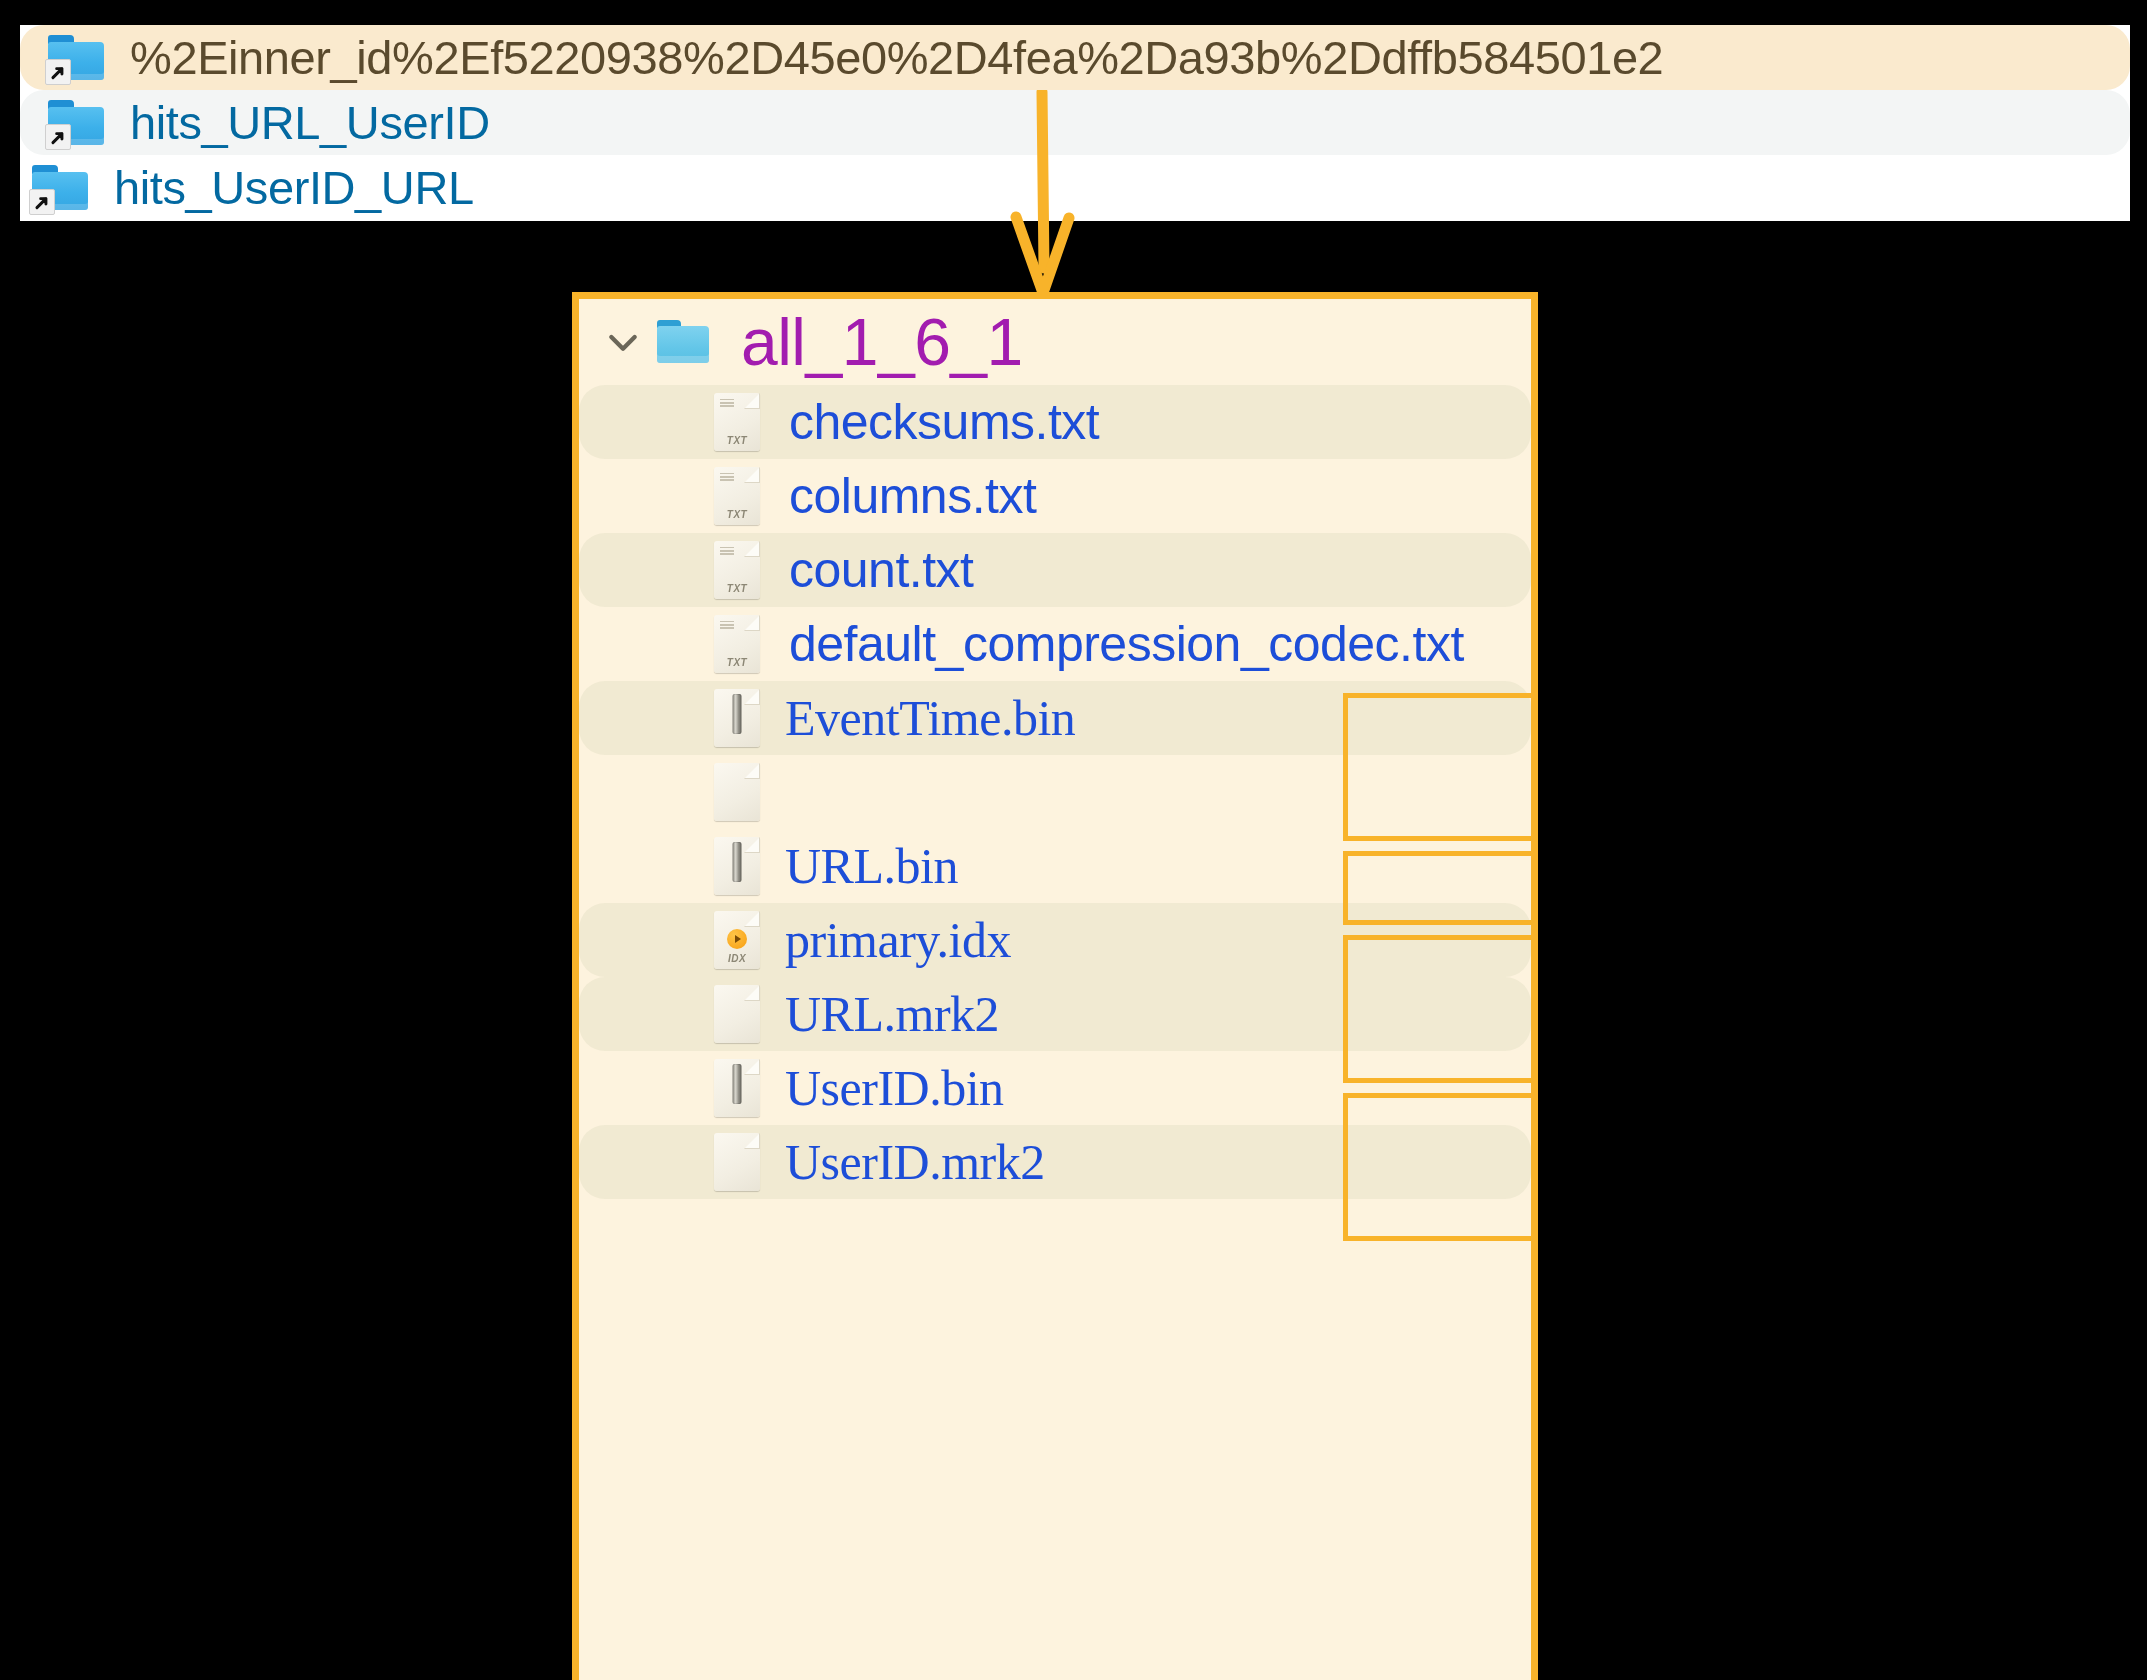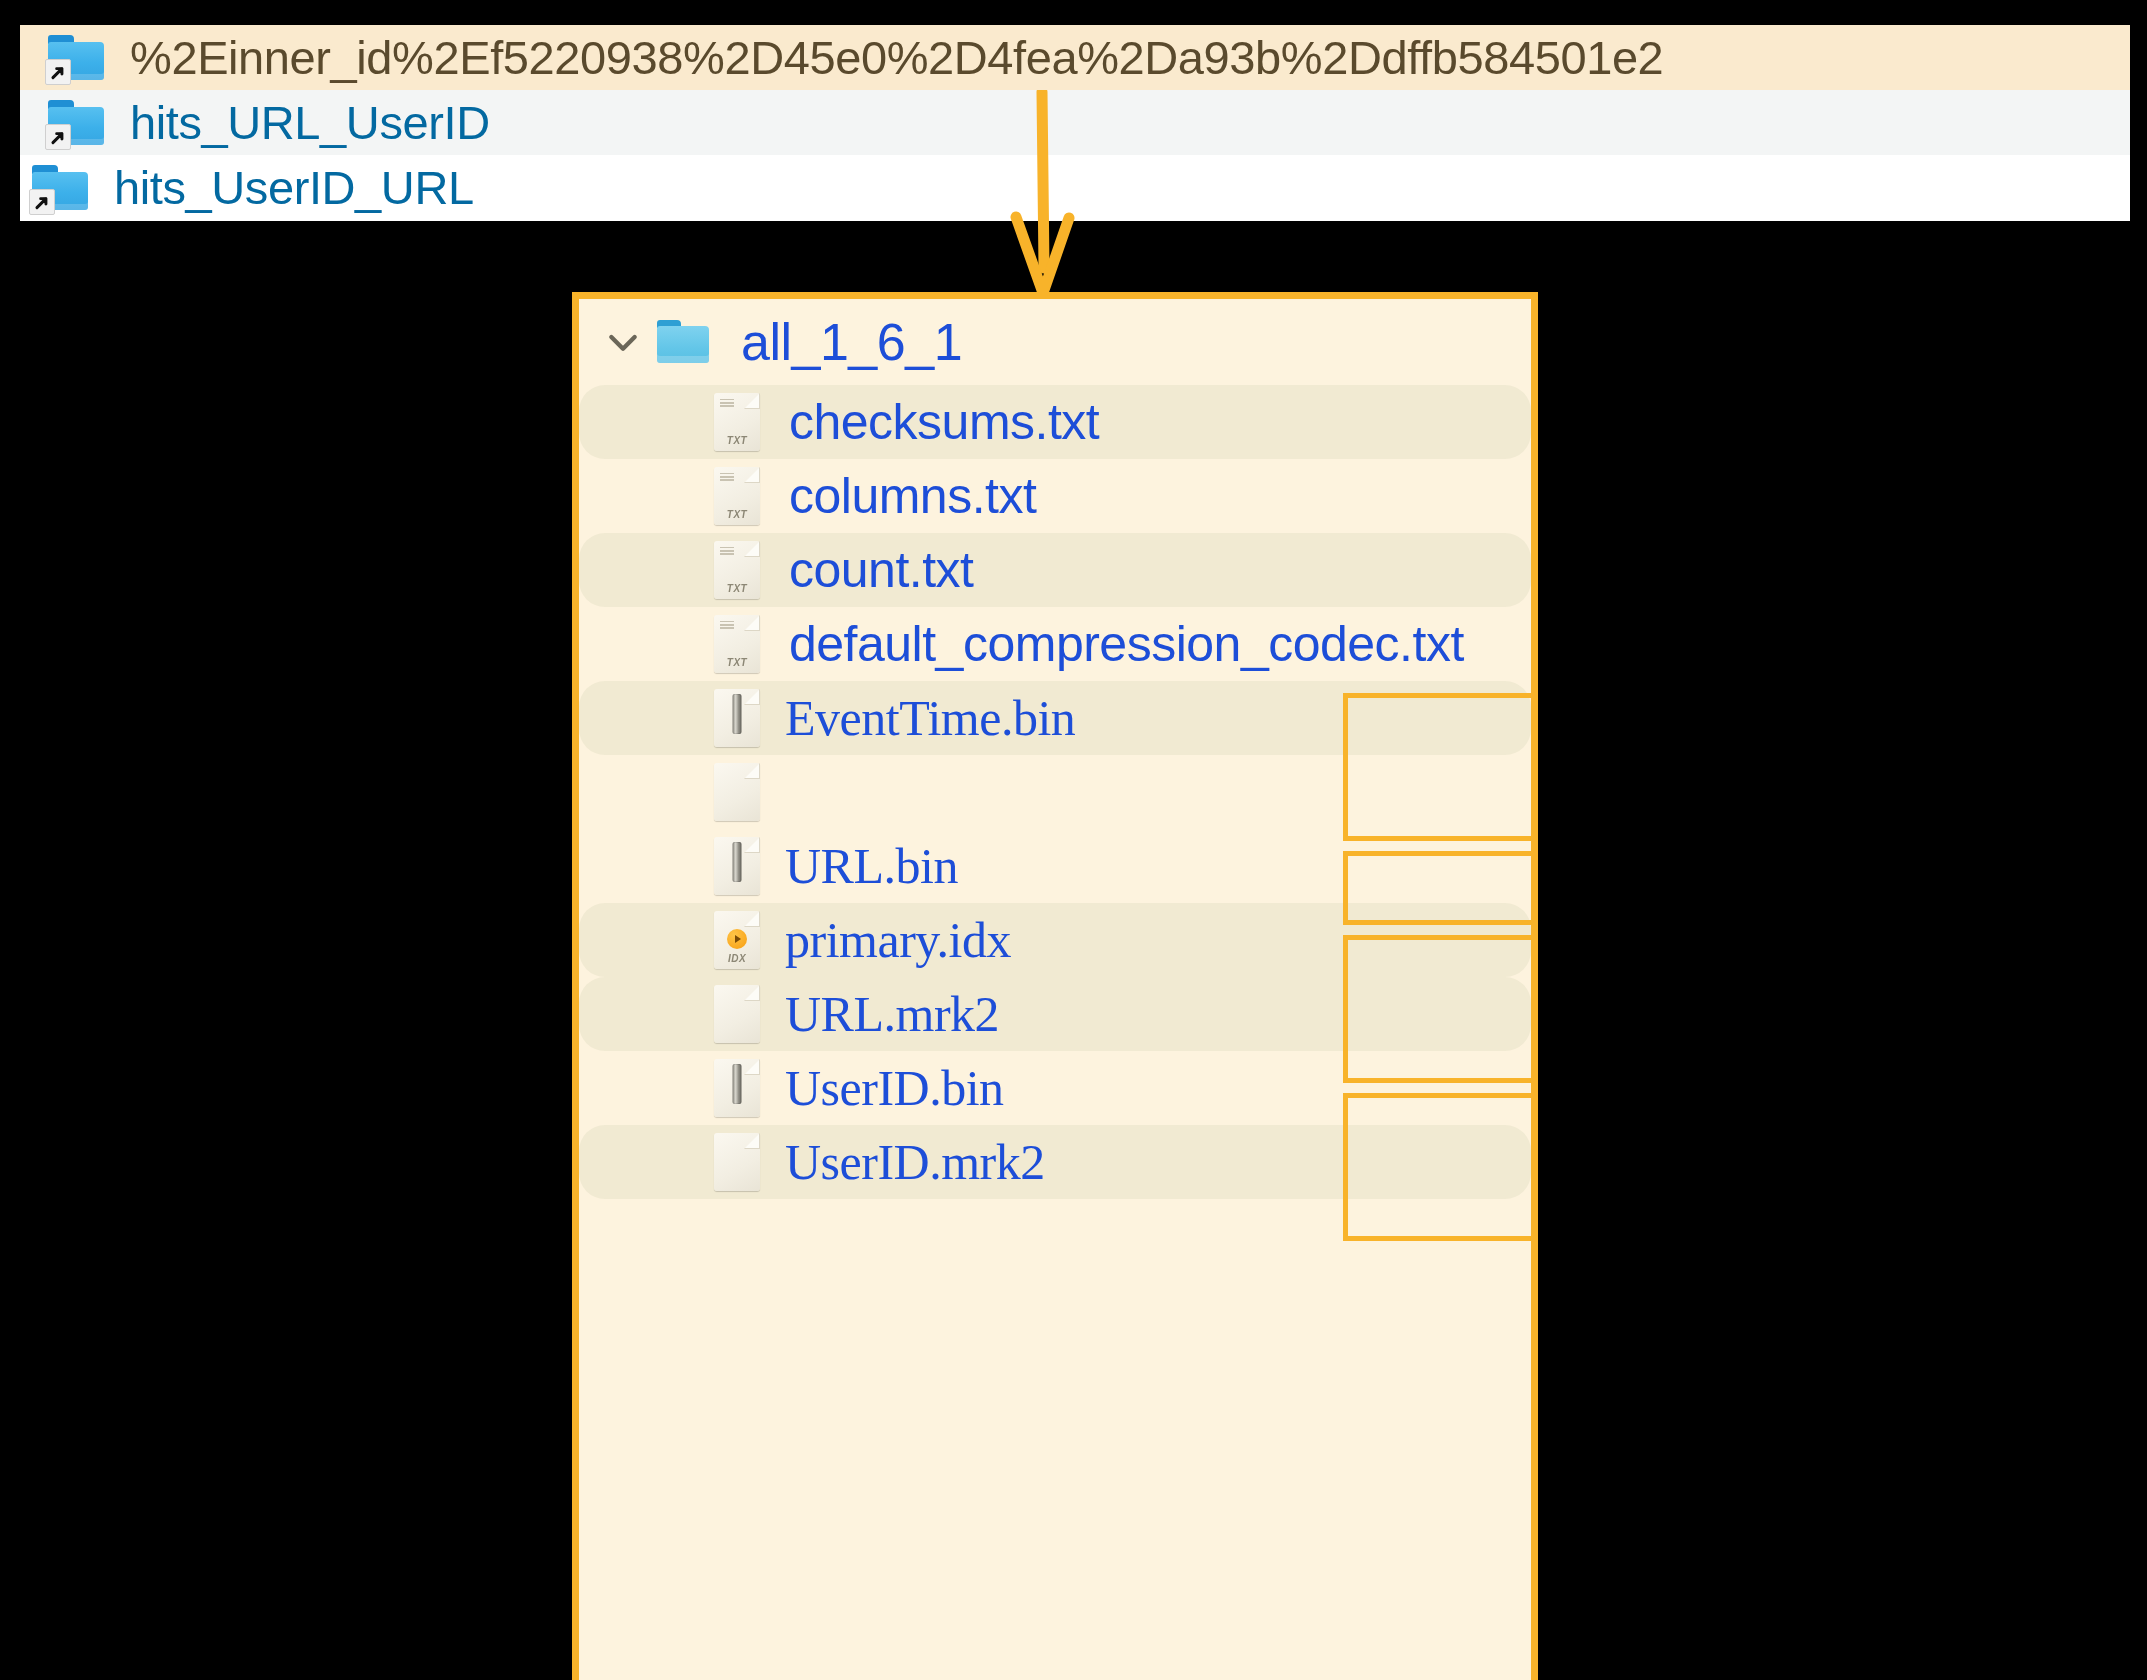--- a/index.html
+++ b/index.html
@@ -7,20 +7,21 @@
   body { font-family:"Liberation Sans", sans-serif; overflow:hidden; position:relative; }
 
   
   #top-panel{
     position:absolute; left:20px; top:25px; width:2110px; height:196px;
     background:#ffffff; overflow:hidden;
   }
   .tp-row{
     display:flex; align-items:center; height:65px; padding-left:28px; gap:24px;
     white-space:nowrap;
+    border-radius:24px;
   }
   .tp-row.sel   { background:#faeace; }
   .tp-row.alt   { background:#f3f5f5; }
   .tp-row.plain { background:#ffffff;padding-left:12px; }
   .tp-label{
     font-size:47px; color:#5a4a2d; letter-spacing:-0.4px;
   }
   .tp-row.alt .tp-label, .tp-row.plain .tp-label { color:#0369a1; }
 
   
@@ -66,21 +67,21 @@
   .mp-folder .tab{
     position:absolute; left:0; top:0; width:24px; height:8px;
     background:#2e9fd4; border-radius:3px 4px 0 0;
   }
   .mp-folder .body{
     position:absolute; left:0; top:6px; width:52px; height:37px;
     background:linear-gradient(#7fd2ef,#63c6e8 60%,#58bfe3);
     border-radius:3px 4px 3px 3px;
     box-shadow:inset 0 -7px 0 rgba(255,255,255,.22);
   }
-  .mp-title{ font-size:52px; color:#1d4ed8; margin-left:30px; letter-spacing:-0.5px; }
+  .mp-title{ font-size:66px; color:#a21caf; margin-left:30px; letter-spacing:-0.5px; }
 
   .icon-slot{ width:60px; flex:0 0 60px; margin-left:128px; display:flex; justify-content:center; }
 
   
   .doc{
     position:relative; width:46px; height:58px;
     background:linear-gradient(150deg,#fbf8f0 0%,#f2eee2 60%,#e9e4d6 100%);
     border-radius:3px; box-shadow:0 1px 1px rgba(0,0,0,.18);
   }
   .doc:before{

